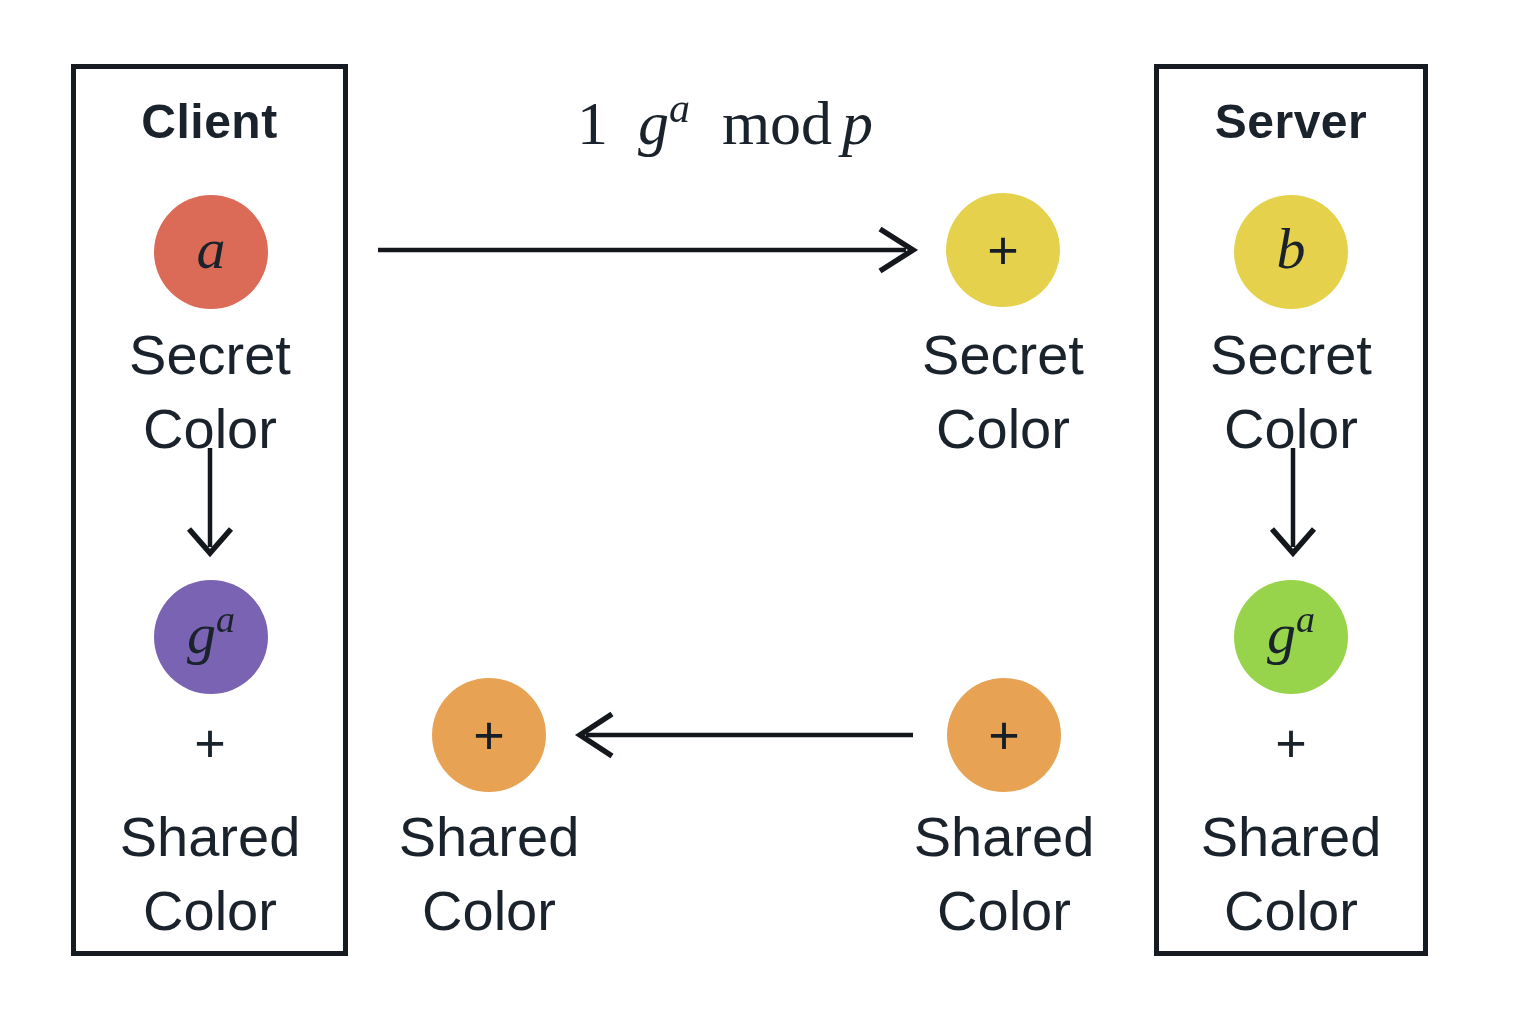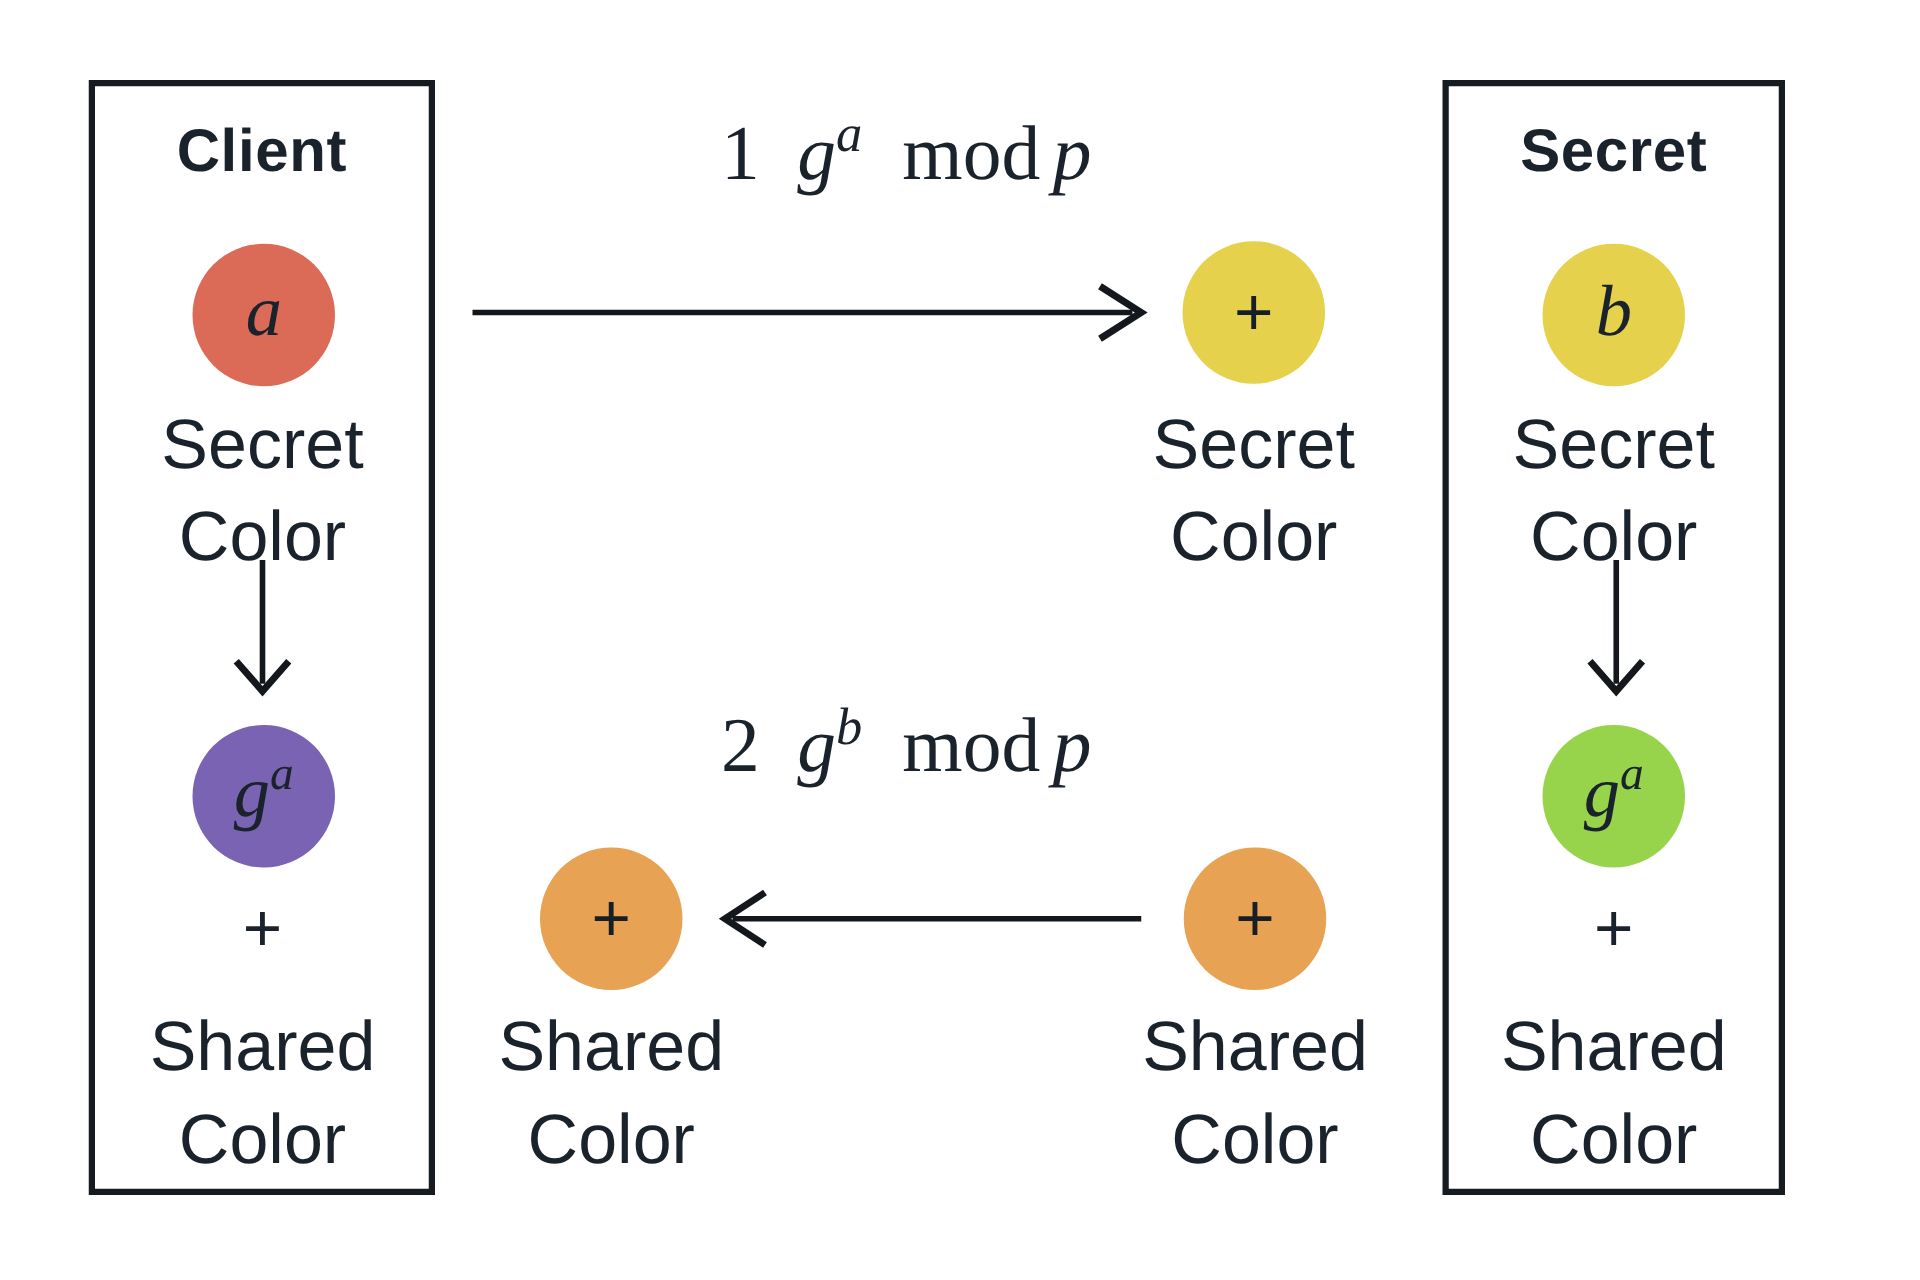--- a/index.html
+++ b/index.html
@@ -133,21 +133,21 @@
     <div class="circle" style="left: 154px; top: 580px; background: rgb(122, 99, 178);">
       <span class="mvar circle-letter">g</span>
         <span class="circle-sup">a</span>
     </div>
     <div class="plusline" style="left:110px;top:712px;">+</div>
     <div class="caption" style="left:110px;top:800px;">Shared Color</div>
   </div>
 
   <div class="panel">
     <div class="box" style="left:1154px;top:64px;width:274px;height:892px;"></div>
-    <div class="title" style="left:1154px;top:94px;width:274px;">Secret</div>
+    <div class="title" style="left:1154px;top:94px;width:274px;">Server</div>
 
     <div class="circle" style="left: 1234px; top: 195px; background: rgb(229, 209, 76);">
       <span class="mvar circle-letter">b</span>
     </div>
     <div class="caption" style="left:1191px;top:318px;">Secret Color</div>
 
     <div class="circle" style="left: 1234px; top: 580px; background: rgb(151, 212, 75);">
       <span class="mvar circle-letter">g</span>
         <span class="circle-sup">a</span>
     </div>
@@ -159,23 +159,20 @@
 
     <div class="math" style="left:515px;top:92px;">
       <span class="step">1</span><span class="mvar">g</span><span class="msup">a</span><span class="mod">mod</span><span class="mvar">p</span>
     </div>
 
     <div class="circle" style="left: 946px; top: 193px; background: rgb(229, 209, 76);">
       <span class="plus">+</span>
     </div>
     <div class="caption" style="left:903px;top:318px;">Secret Color</div>
 
-    <div class="math" style="left:515px;top:566px;">
-      <span class="step">2</span><span class="mvar">g</span><span class="msup">b</span><span class="mod">mod</span><span class="mvar">p</span>
-    </div>
 
     <div class="circle" style="left: 432px; top: 678px; background: rgb(231, 162, 84);">
       <span class="plus">+</span>
     </div>
     <div class="caption" style="left:389px;top:800px;">Shared Color</div>
 
     <div class="circle" style="left: 947px; top: 678px; background: rgb(231, 162, 84);">
       <span class="plus">+</span>
     </div>
     <div class="caption" style="left:904px;top:800px;">Shared Color</div>

